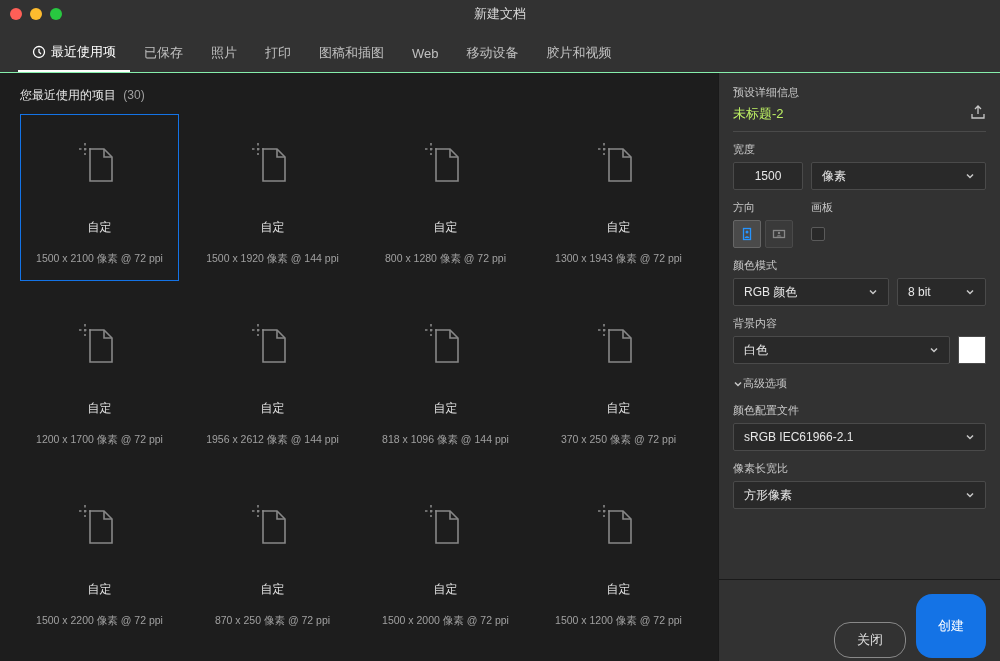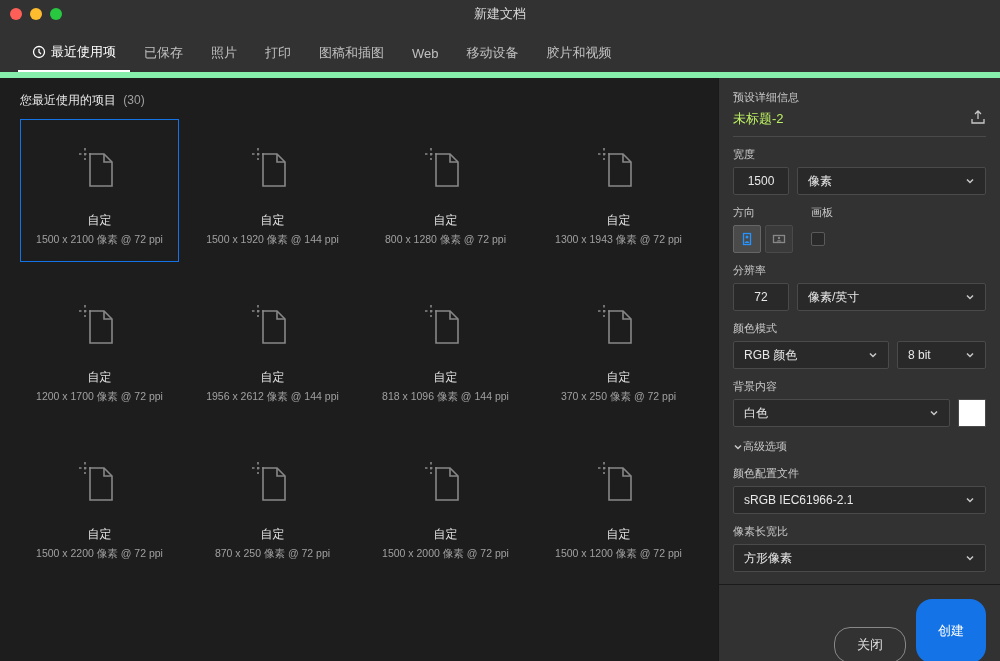--- a/index.html
+++ b/index.html
@@ -6,51 +6,51 @@
     body { width: 1000px; height: 661px; background: #323232; color: #d8d8d8; font-size: 12px; overflow: hidden; }
     
     .titlebar { height: 28px; background: #323232; display: flex; align-items: center; position: relative; text-align: right; }
     .traffic-lights { position: absolute; left: 10px; display: flex; gap: 8px; }
     .tl { width: 12px; height: 12px; border-radius: 50%; }
     .tl.red { background: #ff5f57; }
     .tl.yellow { background: #febc2e; }
     .tl.green { background: #28c840; }
     .title { margin: 0 auto; font-size: 13px; color: #d8d8d8; }
     
-    .tabs { display: flex; gap: 0; padding: 6px 18px 0; background: #323232; border-bottom: 6px solid #86efac; }
+    .tabs { display: flex; gap: 0; padding: 6px 18px 0; background: #323232; border-bottom: 1px solid #86efac; }
     .tab { padding: 9px 14px; color: #c0c0c0; cursor: pointer; font-size: 13px; display: flex; align-items: center; gap: 5px; }
     .tab.active { color: #fff; border-bottom: 2px solid #fff; font-weight: 500; }
     .tab svg { width: 14px; height: 14px; }
     
     .main { display: flex; height: calc(100% - 62px); }
     .left { flex: 1; background: #1d1d1d; display: flex; flex-direction: column; overflow: hidden; }
     .left-header { padding: 14px 20px 10px; color: #e8e8e8; font-size: 12px; }
     .grid { display: grid; grid-template-columns: repeat(4, 1fr); gap: 14px 14px; padding: 0 20px 20px; overflow-y: auto; }
     
-    .preset { display: flex; flex-direction: column; align-items: center; padding: 14px 2px; cursor: pointer; border: 1px solid transparent; }
+    .preset { display: flex; flex-direction: column; align-items: center; padding: 14px 2px; cursor: pointer; border: 1px solid transparent; gap: 12px; }
     .preset.selected { border: 1px solid #1473e6; outline: 1px dashed #1473e6; outline-offset: -1px; }
     .preset-icon { width: 70px; height: 70px; display: flex; align-items: center; justify-content: center; margin-bottom: 8px; }
     .preset-name { font-size: 12px; color: #e0e0e0; margin-bottom: 4px; }
     .preset-dims { font-size: 10.5px; color: #a0a0a0; white-space: nowrap; }
     
     .right { width: 282px; background: #323232; border-left: 1px solid #1a1a1a; display: flex; flex-direction: column; }
     .right-content { flex: 1; padding: 12px 14px; overflow-y: auto; }
     .section-title { font-size: 11px; color: #c8c8c8; margin-bottom: 4px; }
     .name-row { display: flex; align-items: center; justify-content: space-between; margin-bottom: 10px; border-bottom: 1px solid #4a4a4a; padding-bottom: 8px; }
     .name-row input { background: transparent; border: none; color: #bef264; font-size: 13px; width: 200px; outline: none; }
     .export-icon { cursor: pointer; }
     
     .field-group { margin-bottom: 10px; }
     .label { font-size: 11px; color: #c8c8c8; margin-bottom: 5px; display: block; }
     .row { display: flex; gap: 8px; }
     .row3 { display: flex; gap: 18px; }
     .col { display: flex; flex-direction: column; }
     
     .input-box, .select-box { background: #292929; border: 1px solid #4a4a4a; color: #e8e8e8; font-size: 12px; height: 28px; padding: 0 10px; border-radius: 2px; display: flex; align-items: center; }
-    .input-box { width: 56px; text-align: center; justify-content: center; }
+    .input-box { width: 70px; text-align: center; justify-content: center; }
     .select-box { justify-content: space-between; cursor: pointer; flex: 1; }
     .select-box.wide { width: 100%; }
     .chevron { width: 10px; height: 10px; }
     
     .orient-btns { display: flex; gap: 4px; }
     .orient-btn { width: 28px; height: 28px; background: #3a3a3a; border: 1px solid #4a4a4a; display: flex; align-items: center; justify-content: center; cursor: pointer; border-radius: 2px; }
     .orient-btn.active { background: #4a4a4a; border-color: #666; }
     .chk { width: 14px; height: 14px; background: #292929; border: 1px solid #5a5a5a; border-radius: 2px; cursor: pointer; margin-top: 7px; }
     
     .color-swatch { width: 28px; height: 28px; background: #fff; border: 1px solid #4a4a4a; cursor: pointer; }
@@ -295,32 +295,20 @@
               </div>
             </div>
           </div>
           <div class="col">
             <span class="label">画板</span>
             <div class="chk"></div>
           </div>
         </div>
       </div>
 
-      <div class="field-group">
-        <span class="label">分辨率</span>
-        <div class="row">
-          <div class="input-box">72</div>
-          <div class="select-box">
-            <span>像素/英寸</span>
-            <svg class="chevron" viewBox="0 0 10 10" fill="none" stroke="#c8c8c8" stroke-width="1.5">
-                <path d="M2 3.5l3 3 3-3"></path>
-              </svg>
-          </div>
-        </div>
-      </div>
 
       <div class="field-group">
         <span class="label">颜色模式</span>
         <div class="row">
           <div class="select-box" style="flex:2">
             <span>RGB 颜色</span>
             <svg class="chevron" viewBox="0 0 10 10" fill="none" stroke="#c8c8c8" stroke-width="1.5">
                 <path d="M2 3.5l3 3 3-3"></path>
               </svg>
           </div>

